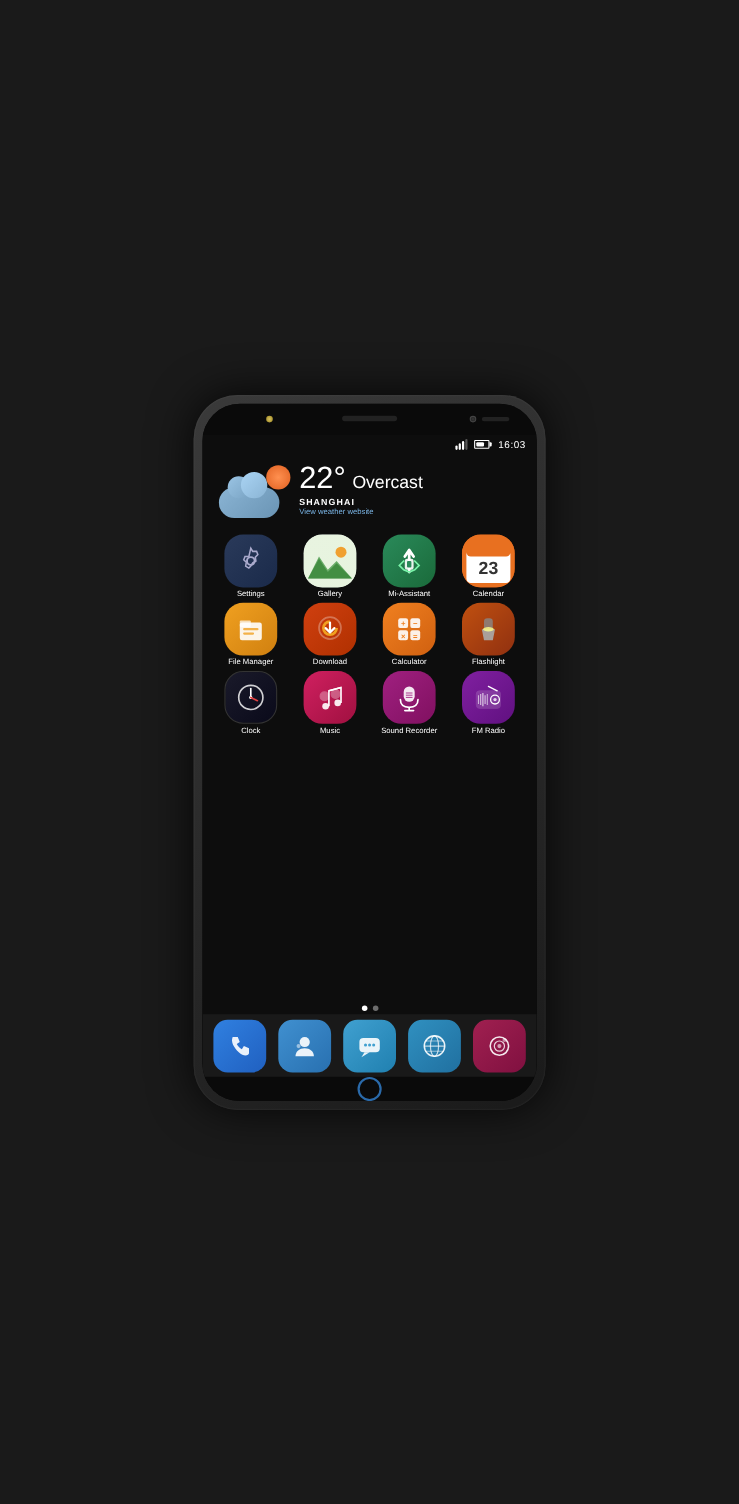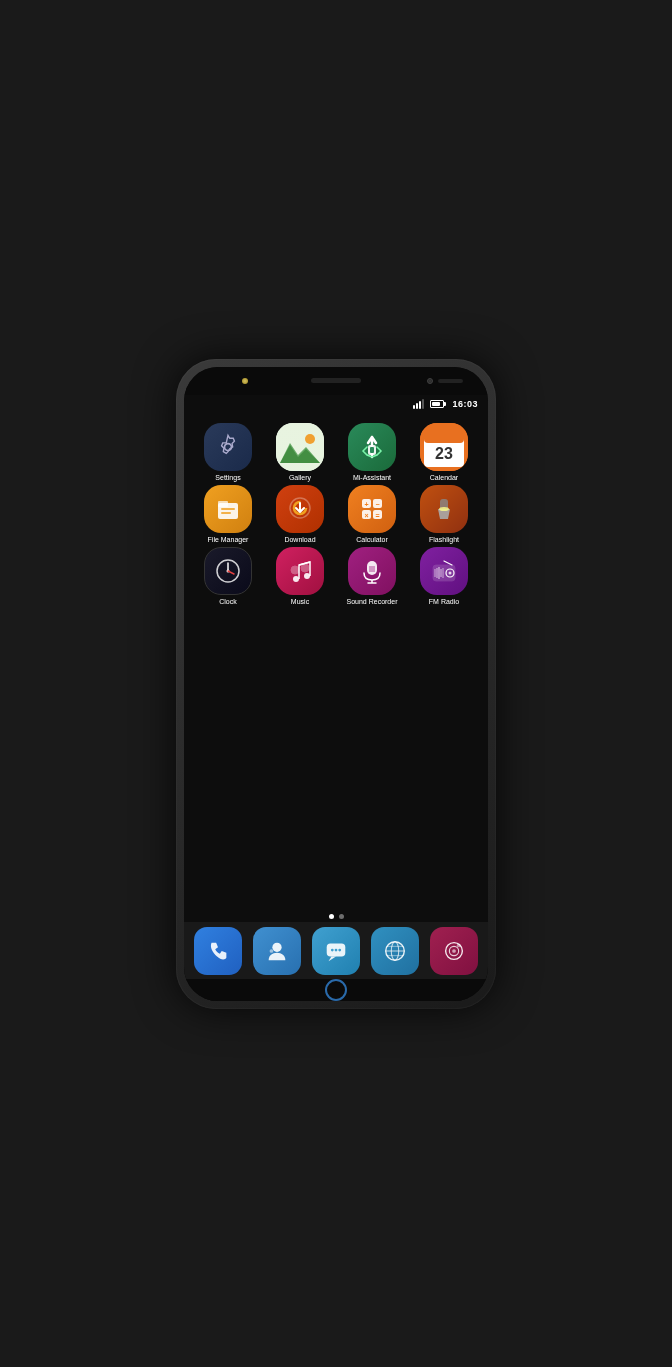--- a/index.html
+++ b/index.html
@@ -126,21 +126,21 @@
     }
     .battery-tip {
       width: 2px;
       height: 4px;
       background: white;
       border-radius: 0 1px 1px 0;
     }
     .time-text {
       color: white;
       font-size: 9px;
-      font-weight: 700;
+      font-weight: 400;
       letter-spacing: 0.5px;
     }
     
     .weather-widget {
       padding: 8px 15px 5px 15px;
       display: flex;
       align-items: flex-start;
     }
     .weather-icon-area {
       width: 65px;
@@ -377,20 +377,34 @@
           <div class="battery-icon">
             <div class="battery-body">
               <div class="battery-fill"></div>
             </div>
             <div class="battery-tip"></div>
           </div>
           <span class="time-text">16:03</span>
         </div>
       </div>
 
+      <div class="weather-widget">
+        <div class="weather-icon-area">
+          <div class="cloud-main"></div>
+          <div class="sun-circle"></div>
+        </div>
+        <div class="weather-info">
+          <div style="display:flex; align-items:baseline; gap:6px;">
+            <span class="weather-temp">22°</span>
+            <span class="weather-condition">Overcast</span>
+          </div>
+          <span class="weather-city">SHANGHAI</span>
+          <span class="weather-link">View weather website</span>
+        </div>
+      </div>
 
       <div class="app-grid-container">
 
         <div class="app-row">
 
           <div class="app-item">
             <div class="app-icon icon-settings">
               <svg viewBox="0 0 24 24" width="28" height="28" fill="none">
                 <circle cx="12" cy="12" r="3" stroke="#aac" stroke-width="1.5"></circle>
                 <path d="M12 2l1.5 2.5h3l1 2.5-2 2 .5 3-2.5 1.5L12 16l-1.5 1.5-2.5-1.5.5-3-2-2 1-2.5h3L12 2z" stroke="#aac" stroke-width="1.2" fill="none"></path>

